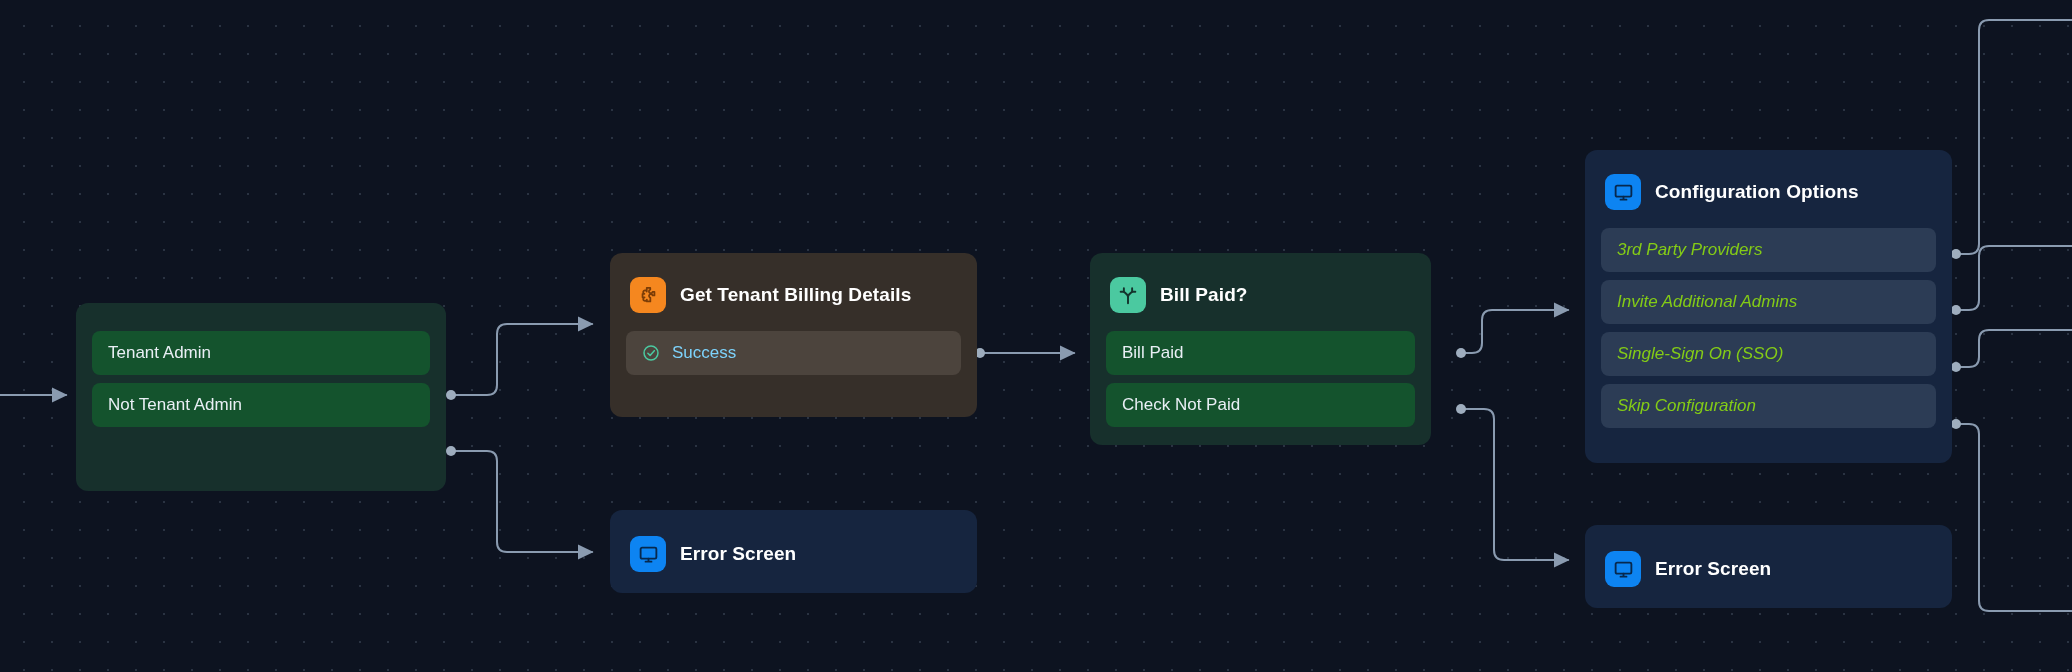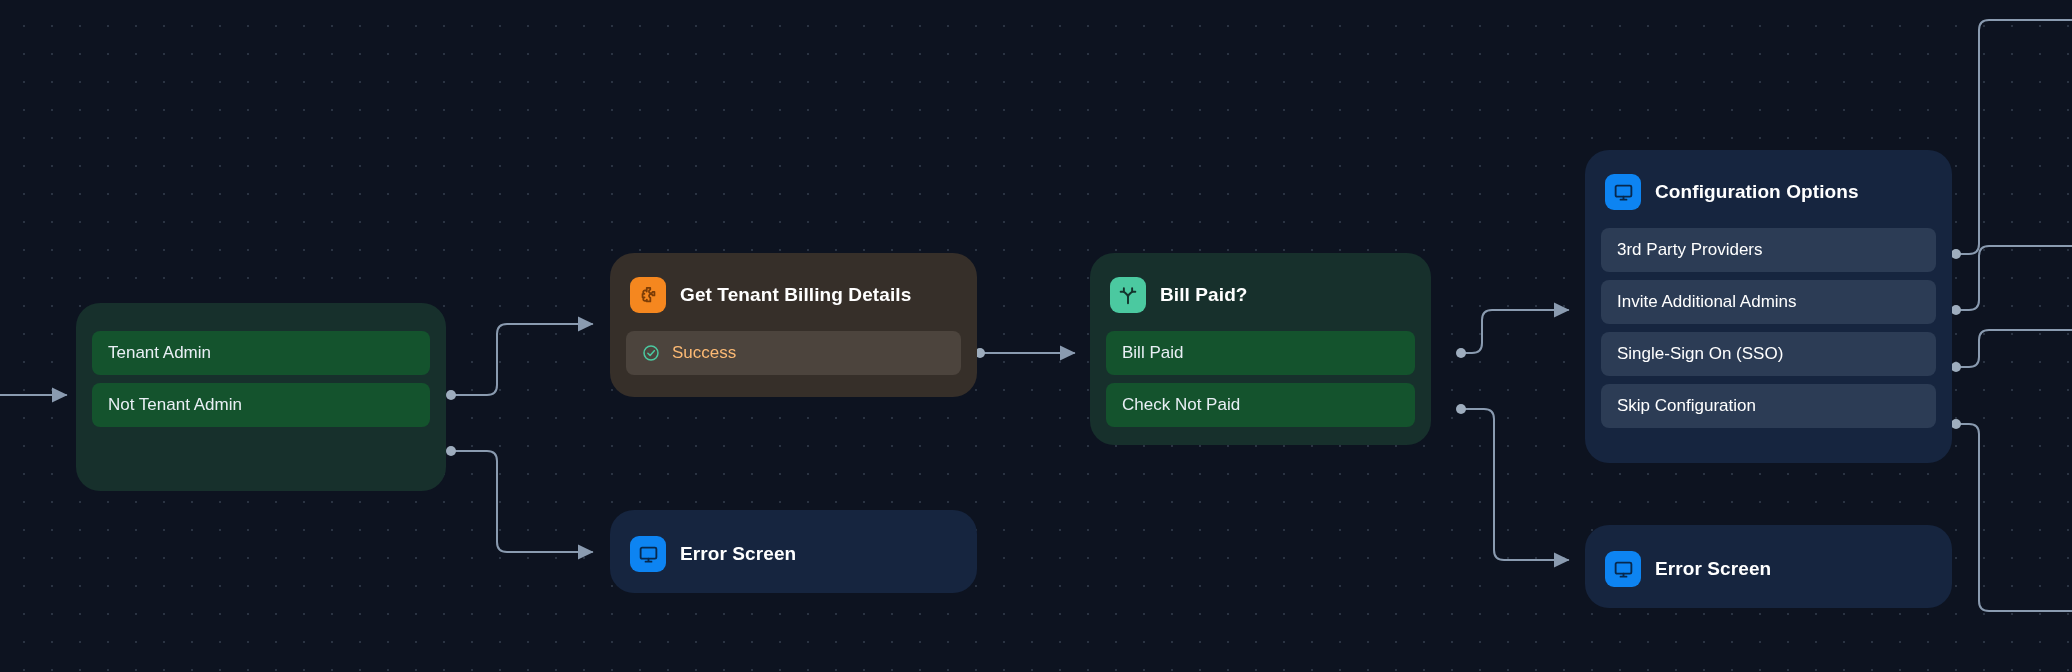--- a/index.html
+++ b/index.html
@@ -31,21 +31,21 @@
     inset: 0;
     width: 2072px;
     height: 672px;
     pointer-events: none;
     z-index: 1;
   }
 
   .node {
     position: absolute;
     z-index: 2;
-    border-radius: 24px;
+    border-radius: 12px;
     box-sizing: border-box;
     padding: 16px 16px 28px 16px;
   }
 
   .node-header {
     display: flex;
     align-items: center;
     gap: 14px;
     padding: 4px 4px 2px 4px;
     height: 44px;
@@ -97,46 +97,47 @@
     background: #14532d;
     color: #e9eff5;
   }
 
   
   .node.action {
     background: #362f29;
   }
   .node.action .row {
     background: #4c443d;
-    color: #fdba74;
+    color: #7dd3fc;
   }
 
   
   .node.screen {
     background: #16253f;
   }
   .node.screen .row {
     background: #2c3c55;
-    color: #ffffff;
+    color: #84cc16;
+    font-style: italic;
   }
 
   .icon-green { background: #4bc9a0; }
   .icon-orange { background: #f5871f; }
   .icon-blue { background: #0d84f2; }
 
   .success-check {
     flex: 0 0 auto;
     width: 18px;
     height: 18px;
     display: block;
   }
 
   
   #node-check-admin     { left: 76px;   top: 303px; width: 370px;  height: 188px; }
-  #node-billing-details { left: 610px;  top: 253px; width: 367px;  height: 144px; }
+  #node-billing-details { left: 610px;  top: 253px; width: 367px;  height: 164px; }
   #node-bill-paid       { left: 1090px; top: 253px; width: 341px;  height: 192px; }
   #node-error-left      { left: 610px;  top: 510px; width: 367px;  height: 83px;  }
   #node-config          { left: 1585px; top: 150px; width: 367px;  height: 313px; }
   #node-error-right     { left: 1585px; top: 525px; width: 367px;  height: 83px;  }
 
   #node-error-left .node-header,
   #node-error-right .node-header { padding-top: 6px; }
 </style>
 </head>
 <body>

